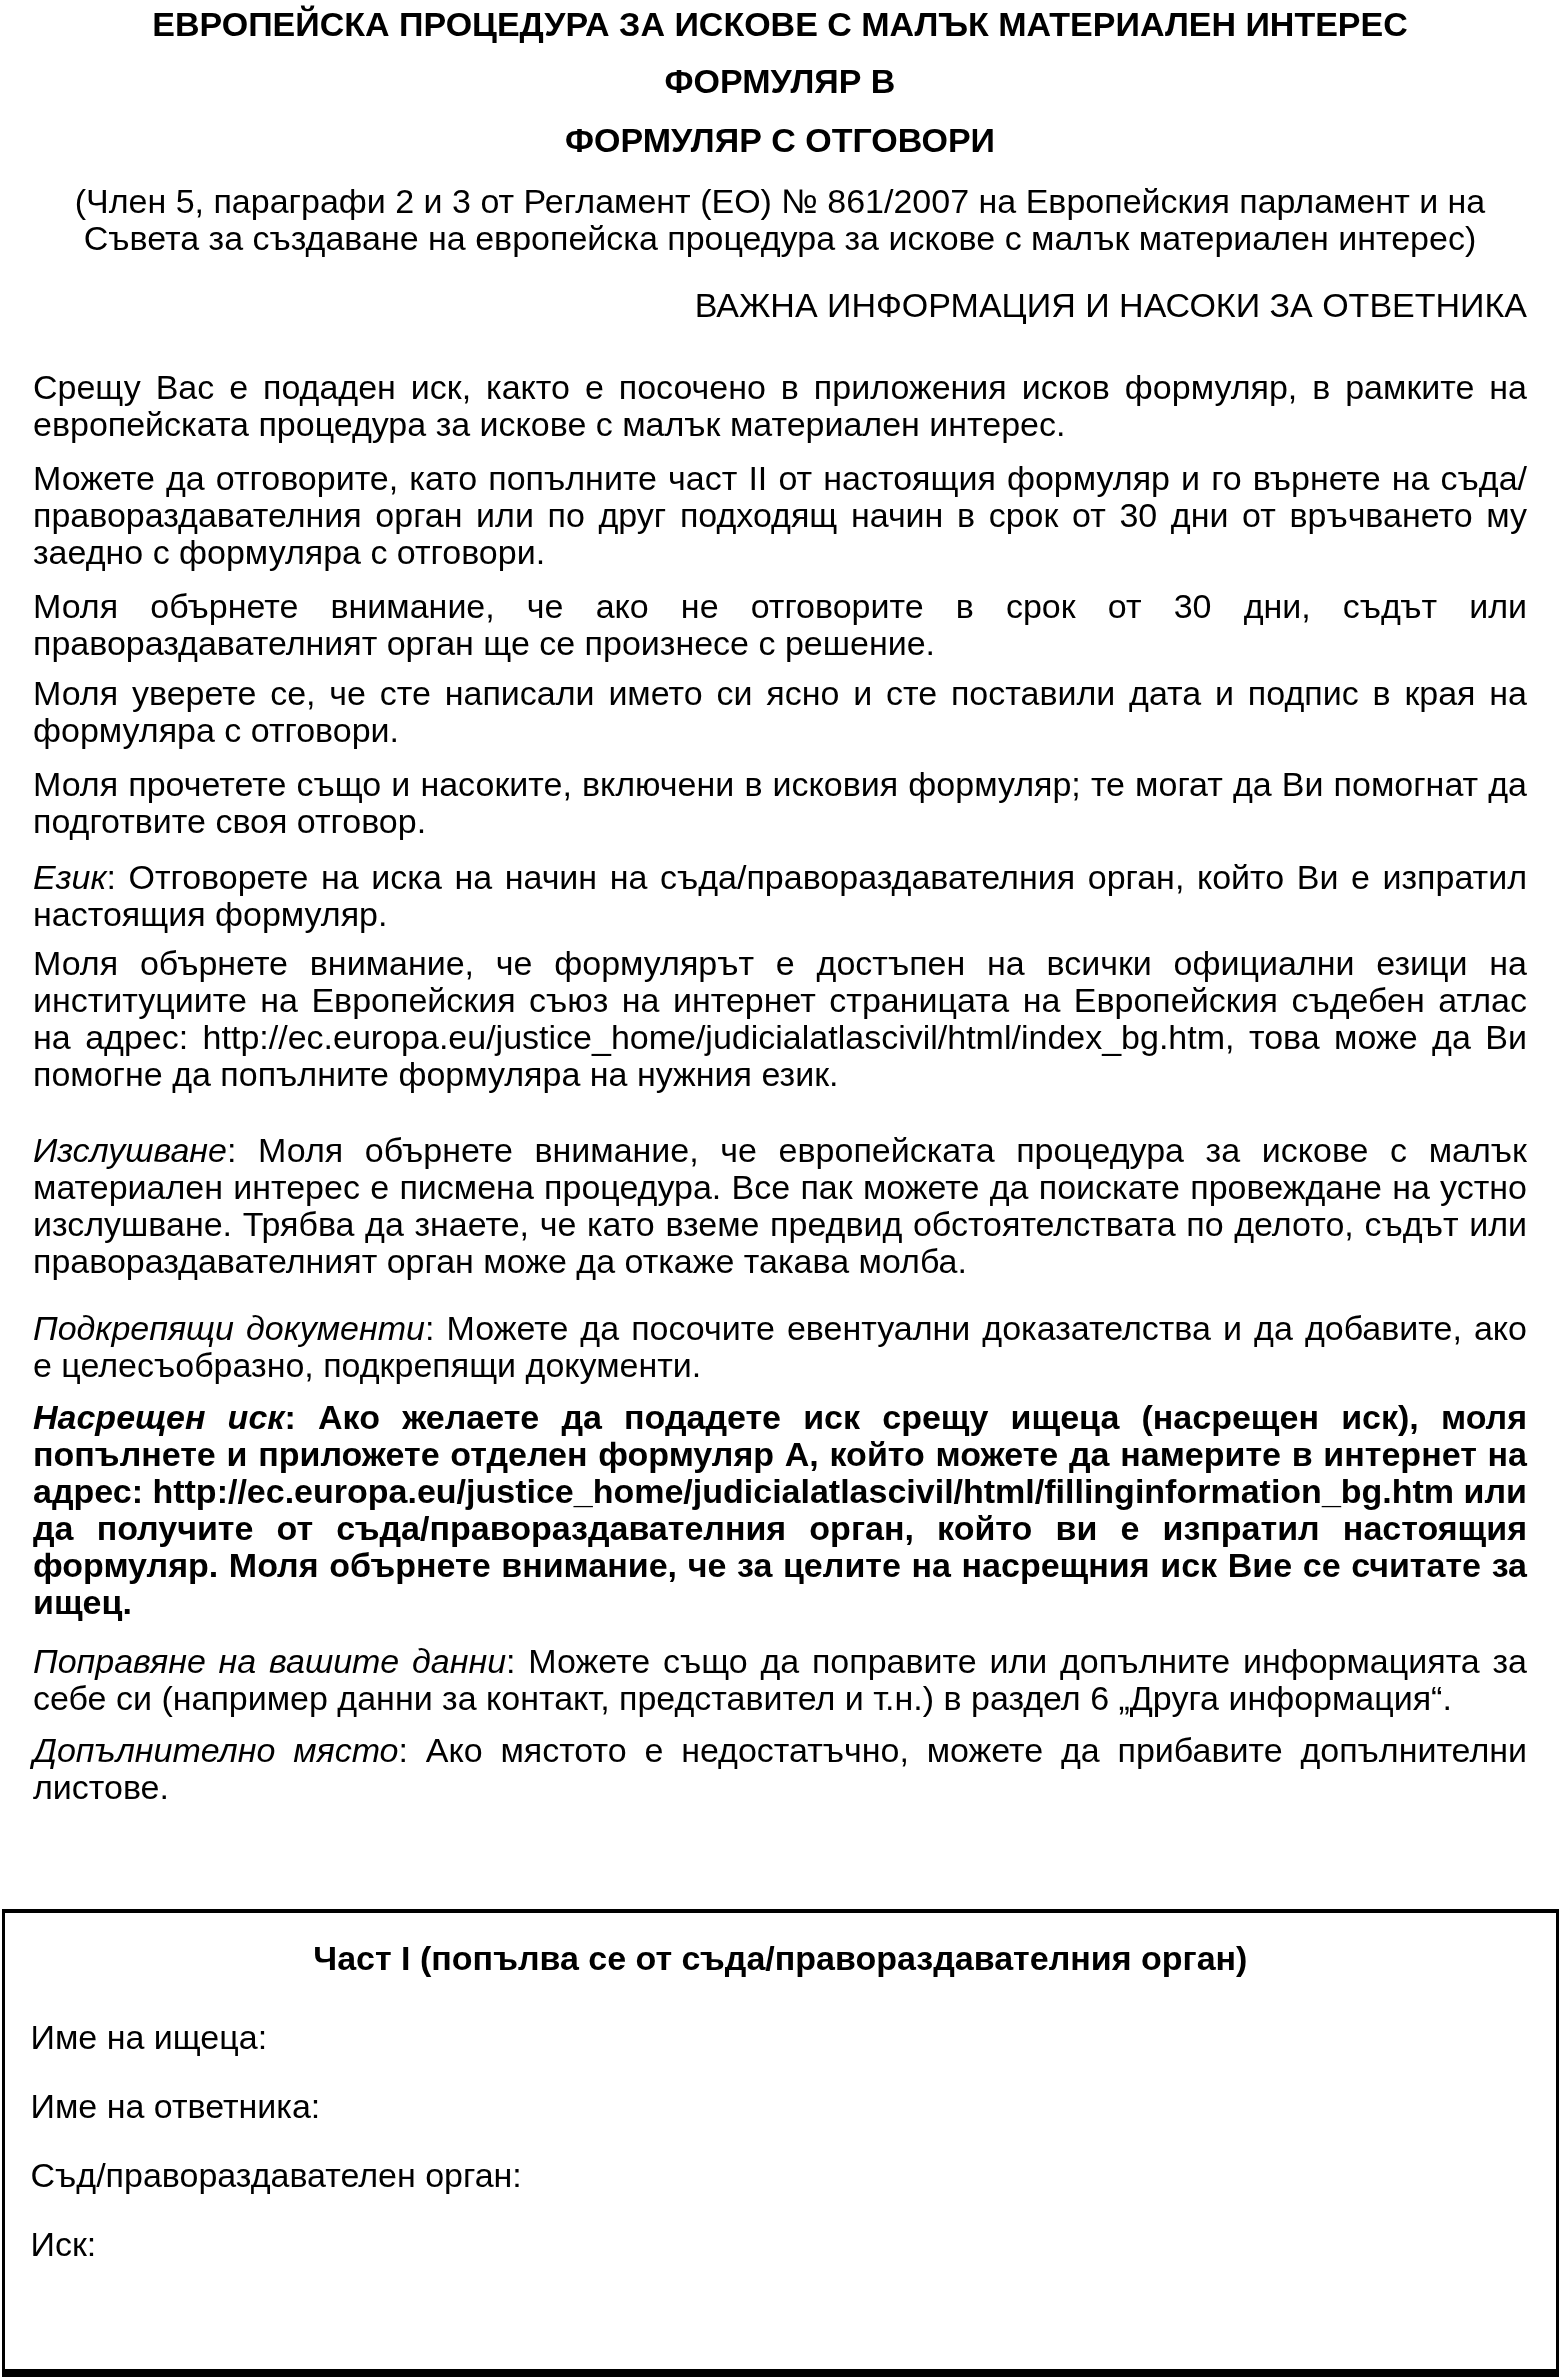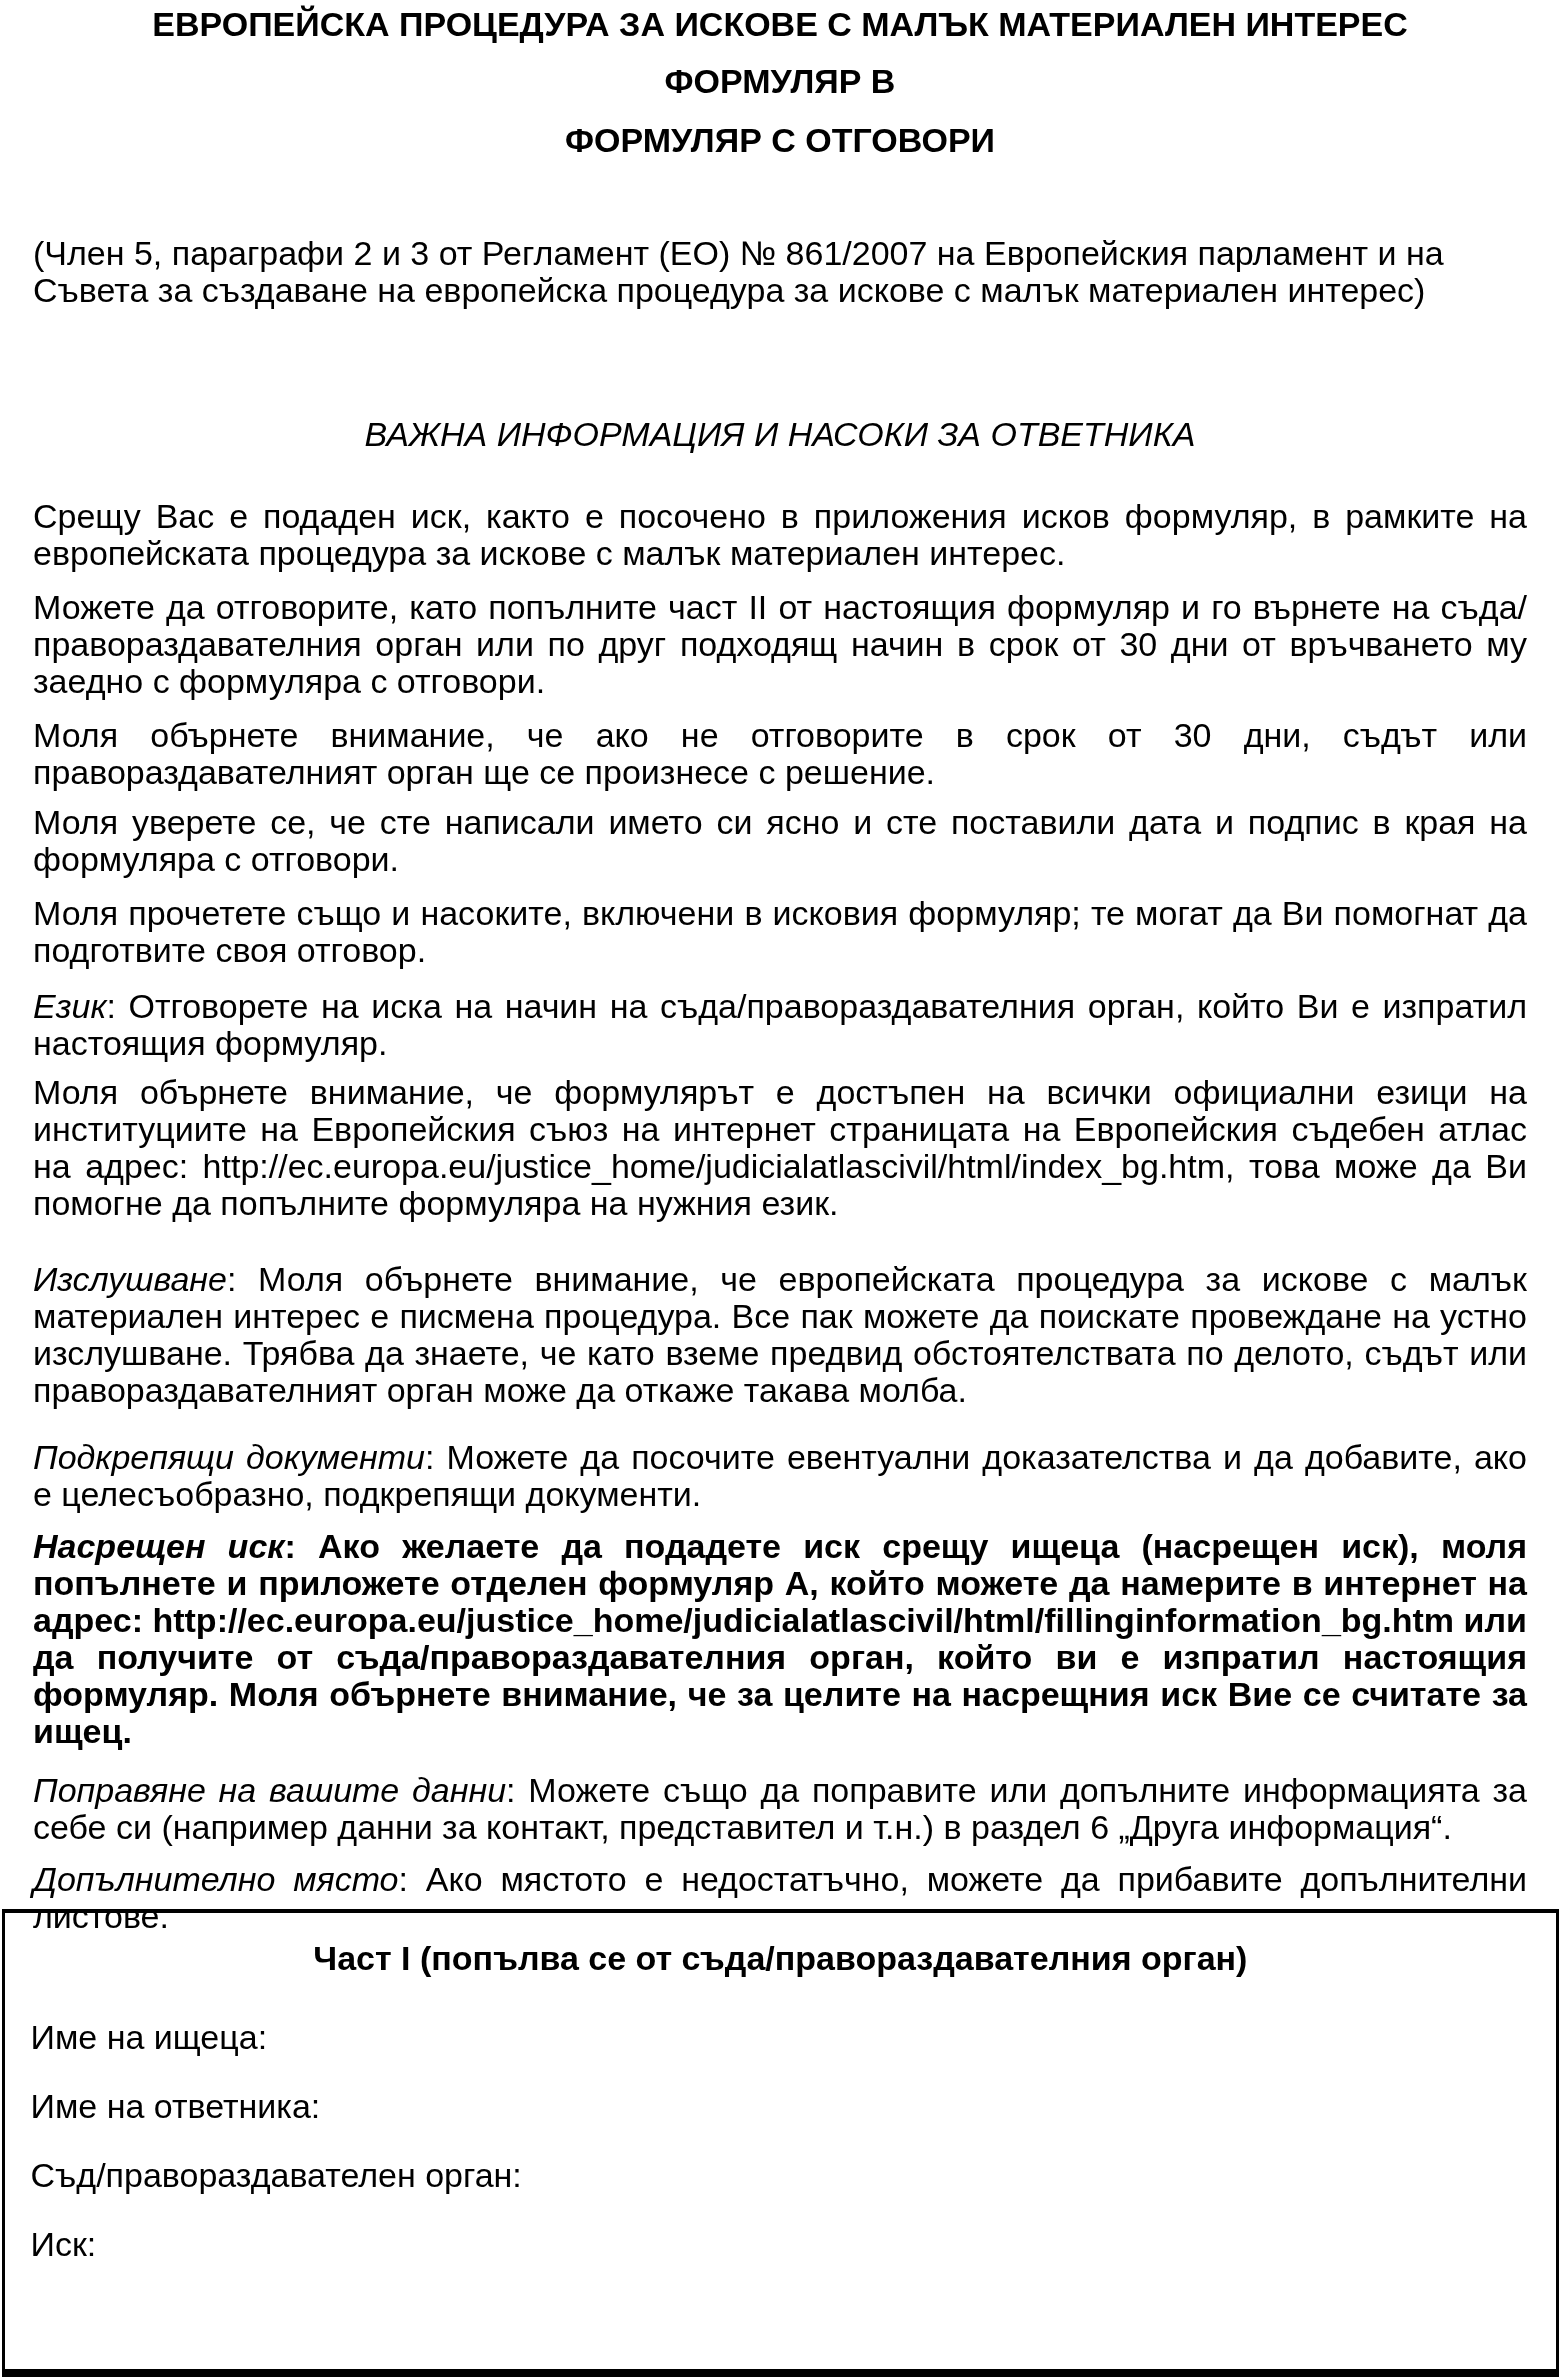--- a/index.html
+++ b/index.html
@@ -11,22 +11,22 @@
     color: #000000;
     font-family: "Liberation Sans", sans-serif;
     font-size: 34px;
     line-height: 37px;
     overflow: hidden;
   }
   .doc-title { font-weight: bold; text-align: center; margin: 16px 33px; }
   .title-1 { margin-top: 5.5px; }
   .title-2 { margin-top: 20px; }
   .title-3 { margin-top: 22.6px; }
-  .citation { margin: 76px 33px 0; }
-  .section-heading { margin: 107px 33px 0; text-align: center; font-style: italic; }
+  .citation { margin: 24px 33px 0; text-align: center; }
+  .section-heading { margin: 30px 33px 0; text-align: right; }
   .para { margin: 17px 33px 0; text-align: justify; }
   .p0  { margin-top: 45px; }
   .p1  { margin-top: 17px; }
   .p2  { margin-top: 17px; }
   .p3  { margin-top: 13px; }
   .p4  { margin-top: 17px; }
   .p5  { margin-top: 18.5px; }
   .p6  { margin-top: 12px; }
   .p7  { margin-top: 39px; }
   .p8  { margin-top: 30px; }

